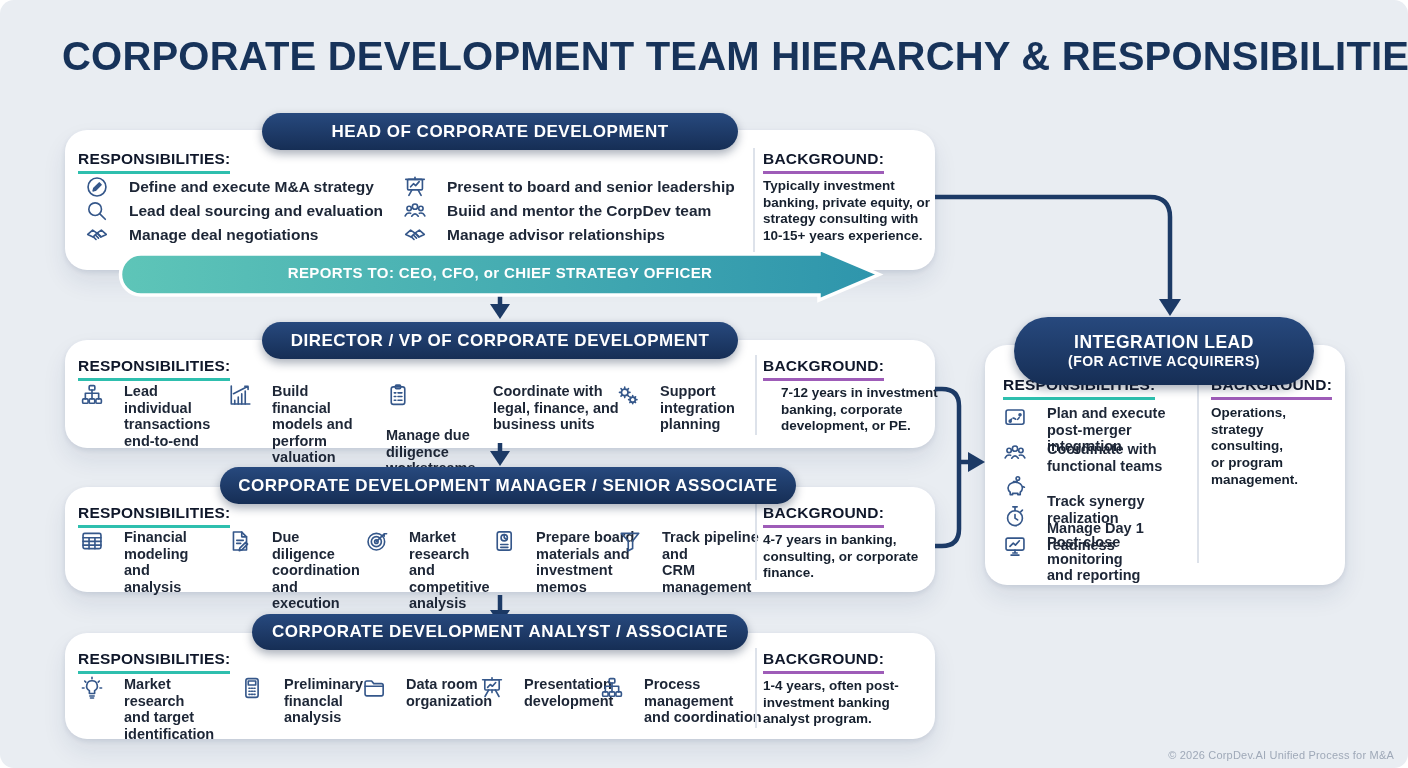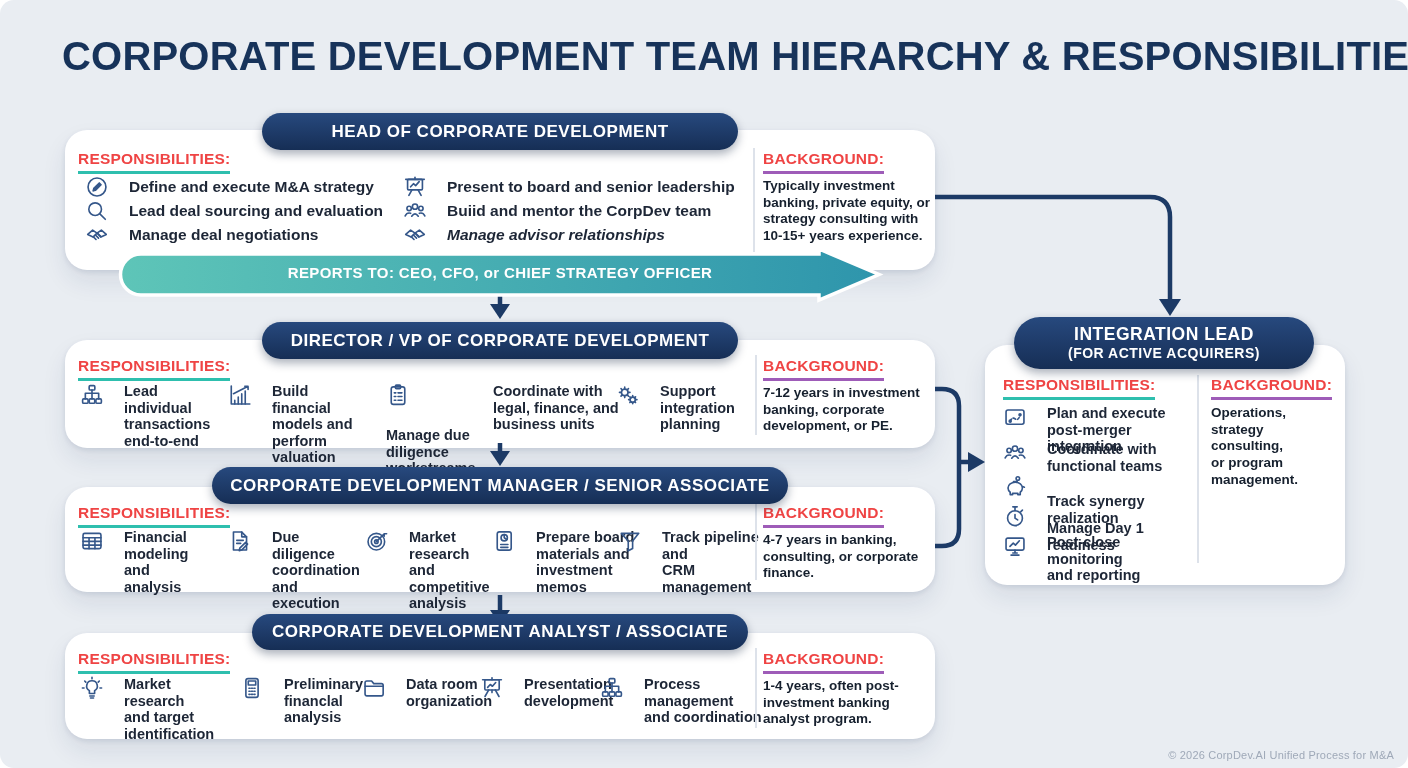--- a/index.html
+++ b/index.html
@@ -7,21 +7,21 @@
   .stage { position:relative; width:1408px; height:768px; background:#e9edf2; border-radius:14px; overflow:hidden; }
 
   .page-title { position:absolute; left:62px; top:34px; font-size:40px; font-weight:800; letter-spacing:.2px; color:#17335a; white-space:nowrap; }
 
   .card { position:absolute; left:65px; width:870px; background:#ffffff; border-radius:22px;
           box-shadow:0 2px 5px rgba(21,44,84,.10), 0 12px 24px rgba(21,44,84,.09); z-index:2; }
   .pill { position:absolute; z-index:4; display:flex; flex-direction:column; align-items:center; justify-content:center;
           background:linear-gradient(180deg,#27497e 0%, #162e55 100%); color:#fff; border-radius:999px;
           font-weight:700; letter-spacing:.5px; box-shadow:0 4px 10px rgba(10,25,55,.35); text-align:center; white-space:nowrap; }
 
-  .sec-label { position:absolute; font-size:15.5px; font-weight:800; color:#ef4444; letter-spacing:.2px;
+  .sec-label { position:absolute; font-size:15.5px; font-weight:800; color:#0f172a; letter-spacing:.2px;
                padding-bottom:3px; }
   .u-teal   { border-bottom:3.5px solid #2ebfae; }
   .u-purple { border-bottom:3.5px solid #9e5cb8; }
 
   .item { position:absolute; display:flex; align-items:flex-start; gap:20px; }
   .item-text { font-size:14.5px; font-weight:700; color:#1d2636; line-height:1.14; white-space:pre-line; }
   .row1 .item-text { font-size:15.5px; white-space:nowrap; line-height:1.0; }
   .bg-text { position:absolute; font-size:13.5px; font-weight:700; color:#16202e; line-height:1.24; white-space:pre-line; }
   .vdiv { position:absolute; width:1.5px; background:#dde2ea; }
 
@@ -204,21 +204,21 @@
           <use href="#i-board"></use>
         </svg>
       <span class="item-text" style="margin-top:4px;">Present to board and senior leadership</span>
     </div>
     <div class="item row1" style="left:338px;top:69px;">
       <svg class="ic">
           <use href="#i-team"></use>
         </svg>
       <span class="item-text" style="margin-top:4px;">Buiid and mentor the CorpDev team</span>
     </div>
-    <div class="item row1" style="left:338px;top:93px;font-style:italic;">
+    <div class="item row1" style="left:338px;top:93px;">
       <svg class="ic">
           <use href="#i-handshake"></use>
         </svg>
       <span class="item-text" style="margin-top:4px;">Manage advisor relationships</span>
     </div>
     <div class="vdiv" style="left:688px;top:18px;height:104px;"></div>
     <div class="sec-label u-purple" style="left:698px;top:20px;">BACKGROUND:</div>
     <div class="bg-text" style="left:698px;top:48px;width:172px;">Typically investment
 banking, private equity, or
 strategy consulting with
@@ -270,21 +270,21 @@
     </div>
     <div class="item" style="left:551px;top:43px;width:150px;">
       <svg class="ic">
           <use href="#i-gears"></use>
         </svg>
       <span class="item-text">Support integration
 planning</span>
     </div>
     <div class="vdiv" style="left:690px;top:15px;height:80px;"></div>
     <div class="sec-label u-purple" style="left:698px;top:17px;">BACKGROUND:</div>
-    <div class="bg-text" style="left:698px;top:45px;width:172px;">7-12 years in investment
+    <div class="bg-text" style="left:716px;top:45px;width:172px;">7-12 years in investment
 banking, corporate
 development, or PE.</div>
   </div>
   <div class="pill" style="left:262px;top:322px;width:476px;height:37px;font-size:17px;">DIRECTOR / VP OF CORPORATE DEVELOPMENT</div>
 
   <div class="card" style="top:487px;height:105px;">
     <div class="sec-label u-teal" style="left:13px;top:17px;">RESPONSIBILITIES:</div>
     <div class="item" style="left:15px;top:42px;width:125px;">
       <svg class="ic">
           <use href="#i-table"></use>
@@ -323,21 +323,21 @@
         </svg>
       <span class="item-text">Track pipeline and
 CRM management</span>
     </div>
     <div class="vdiv" style="left:690px;top:15px;height:78px;"></div>
     <div class="sec-label u-purple" style="left:698px;top:17px;">BACKGROUND:</div>
     <div class="bg-text" style="left:698px;top:45px;width:176px;">4-7 years in banking,
 consulting, or corporate
 finance.</div>
   </div>
-  <div class="pill" style="left:212px;top:467px;width:576px;height:37px;font-size:17px;">CORPORATE DEVELOPMENT MANAGER / SENIOR ASSOCIATE</div>
+  <div class="pill" style="left:220px;top:467px;width:576px;height:37px;font-size:17px;">CORPORATE DEVELOPMENT MANAGER / SENIOR ASSOCIATE</div>
 
   <div class="card" style="top:633px;height:106px;">
     <div class="sec-label u-teal" style="left:13px;top:17px;">RESPONSIBILITIES:</div>
     <div class="item" style="left:15px;top:43px;width:135px;">
       <svg class="ic">
           <use href="#i-bulb"></use>
         </svg>
       <span class="item-text">Market research
 and target
 identification</span>
@@ -414,19 +414,19 @@
       <span class="item-text">Post-close monitoring
 and reporting</span>
     </div>
     <div class="vdiv" style="left:212px;top:30px;height:188px;"></div>
     <div class="sec-label u-purple" style="left:226px;top:31px;">BACKGROUND:</div>
     <div class="bg-text" style="left:226px;top:60px;width:126px;">Operations,
 strategy consulting,
 or program
 management.</div>
   </div>
-  <div class="pill" style="left:1014px;top:317px;width:300px;height:52px;line-height:1.2;">
+  <div class="pill" style="left:1014px;top:317px;width:300px;height:68px;line-height:1.2;">
     <span style="font-size:17.5px;">INTEGRATION LEAD</span>
     <span style="font-size:14px;">(FOR ACTIVE ACQUIRERS)</span>
   </div>
 
   <div class="footer">© 2026 CorpDev.AI Unified Process for M&amp;A</div>
 </div>
 
 </body></html>

